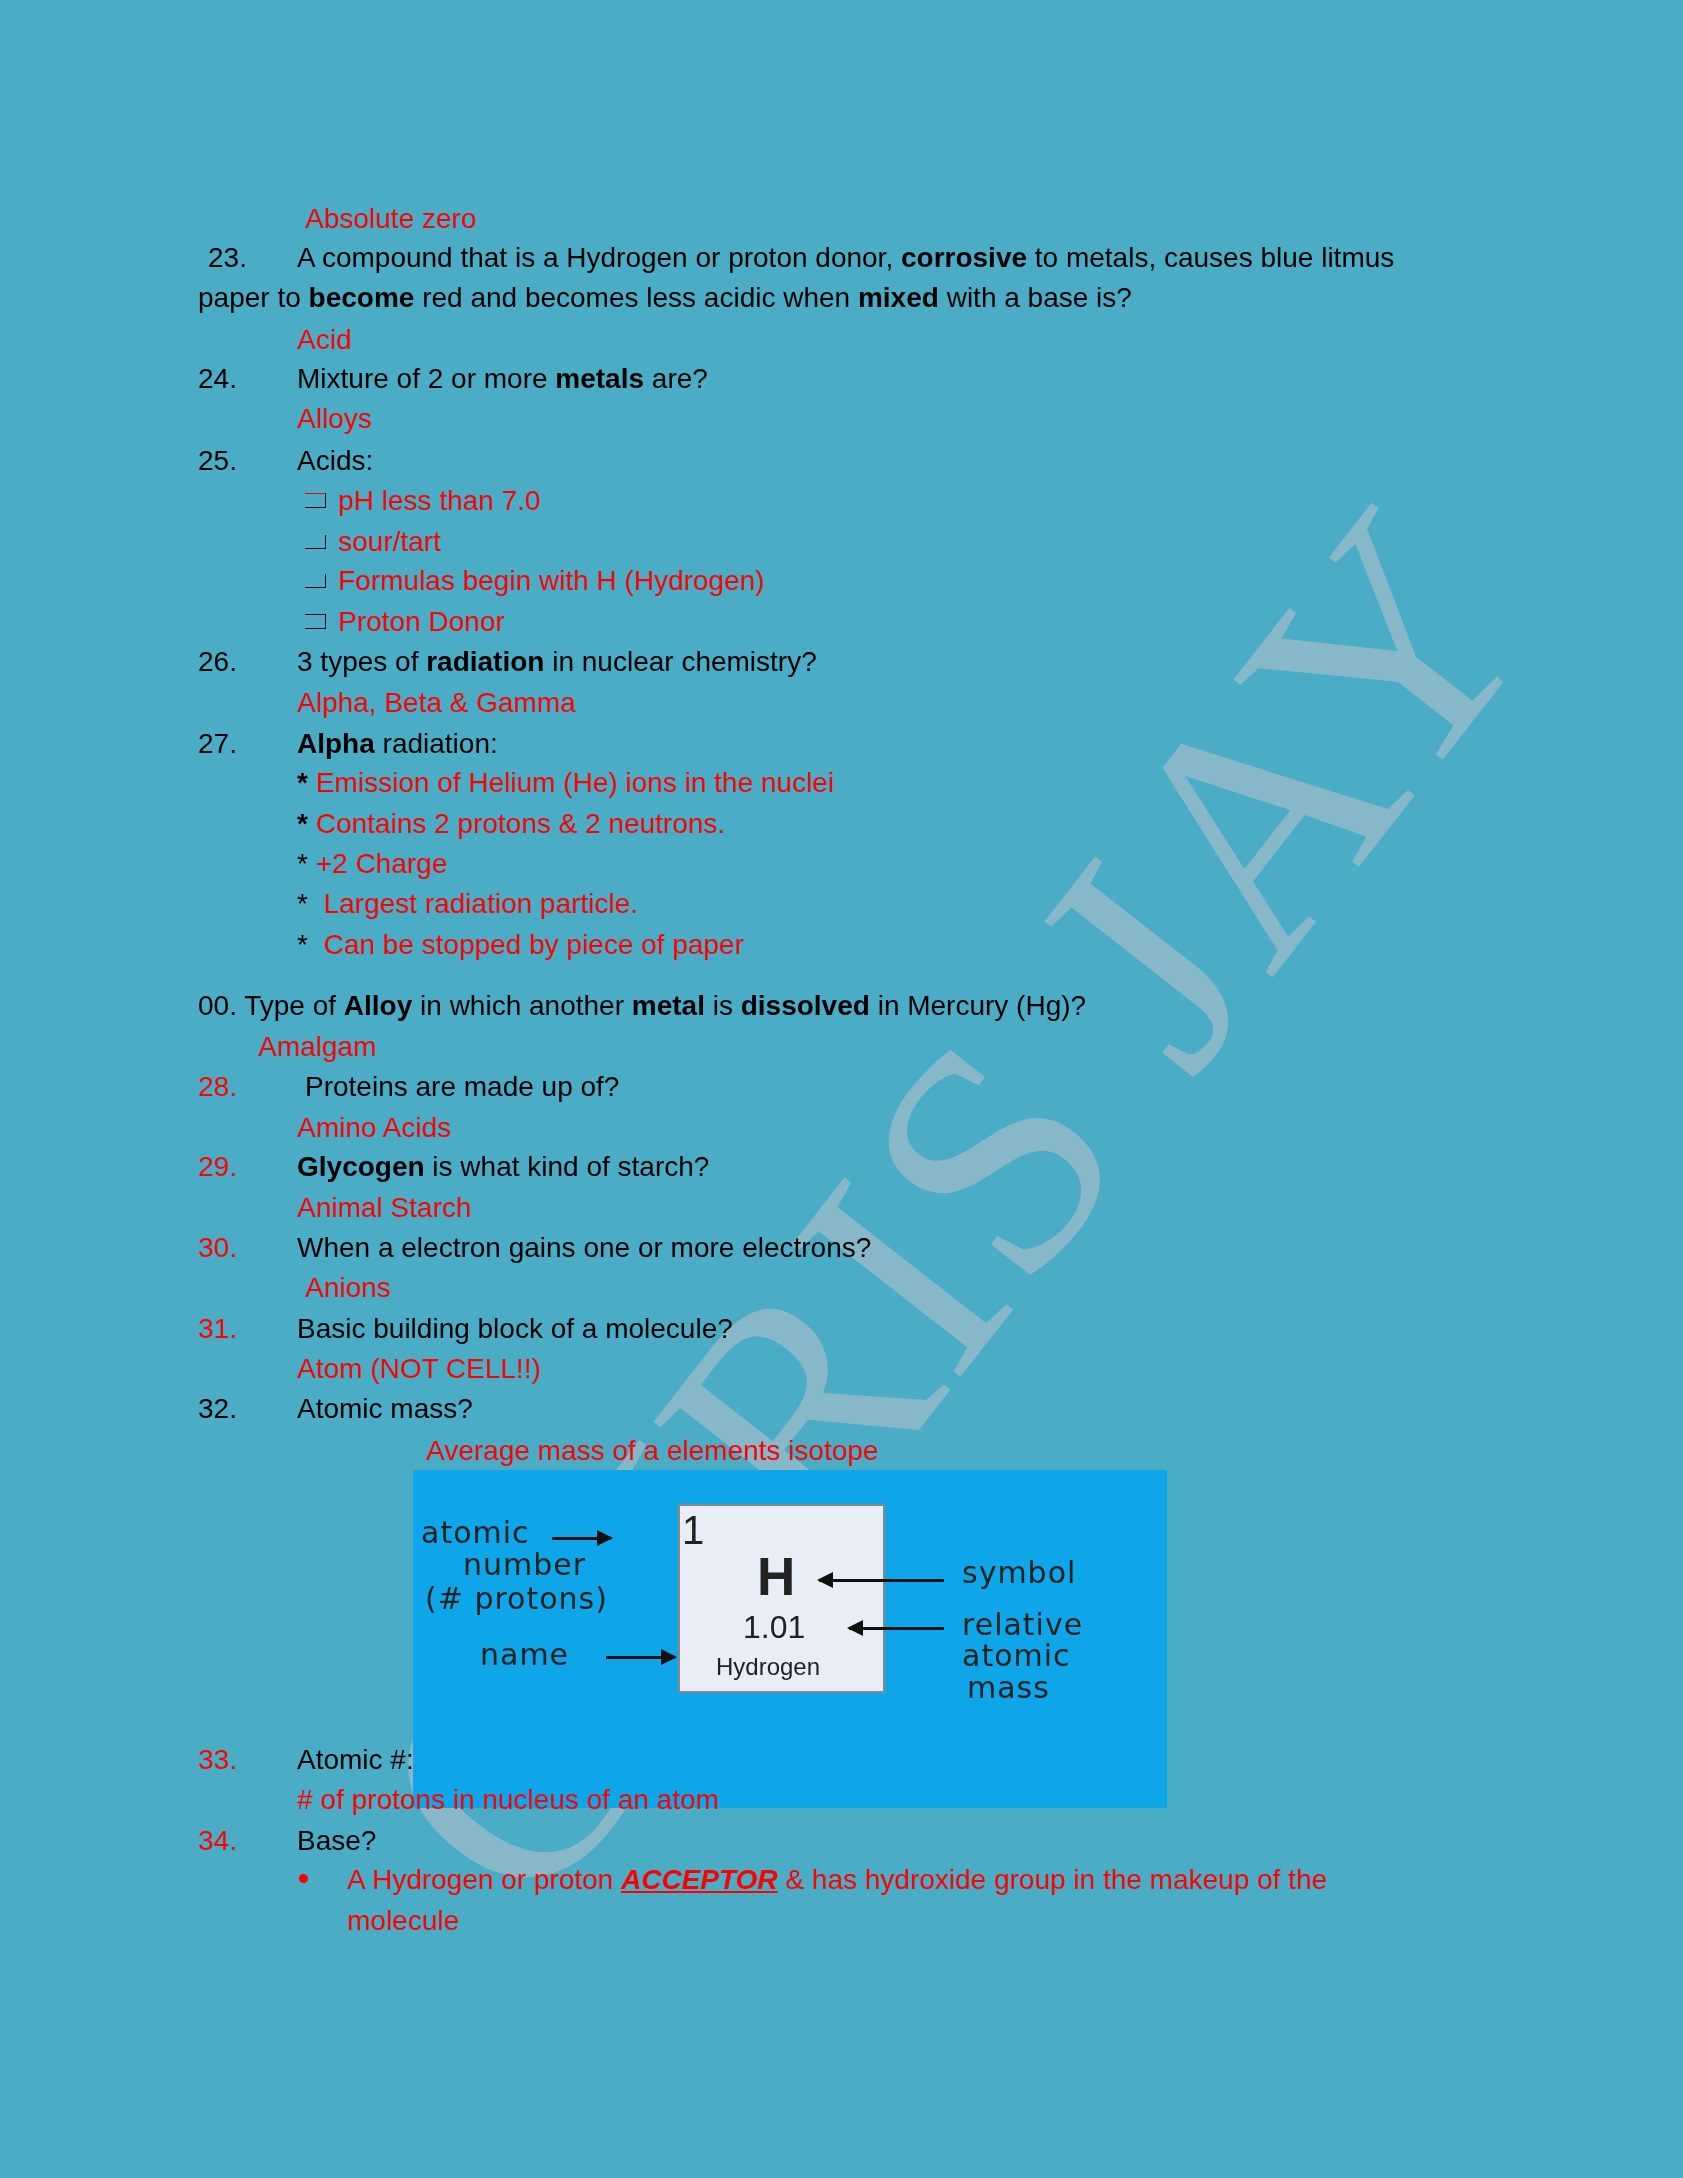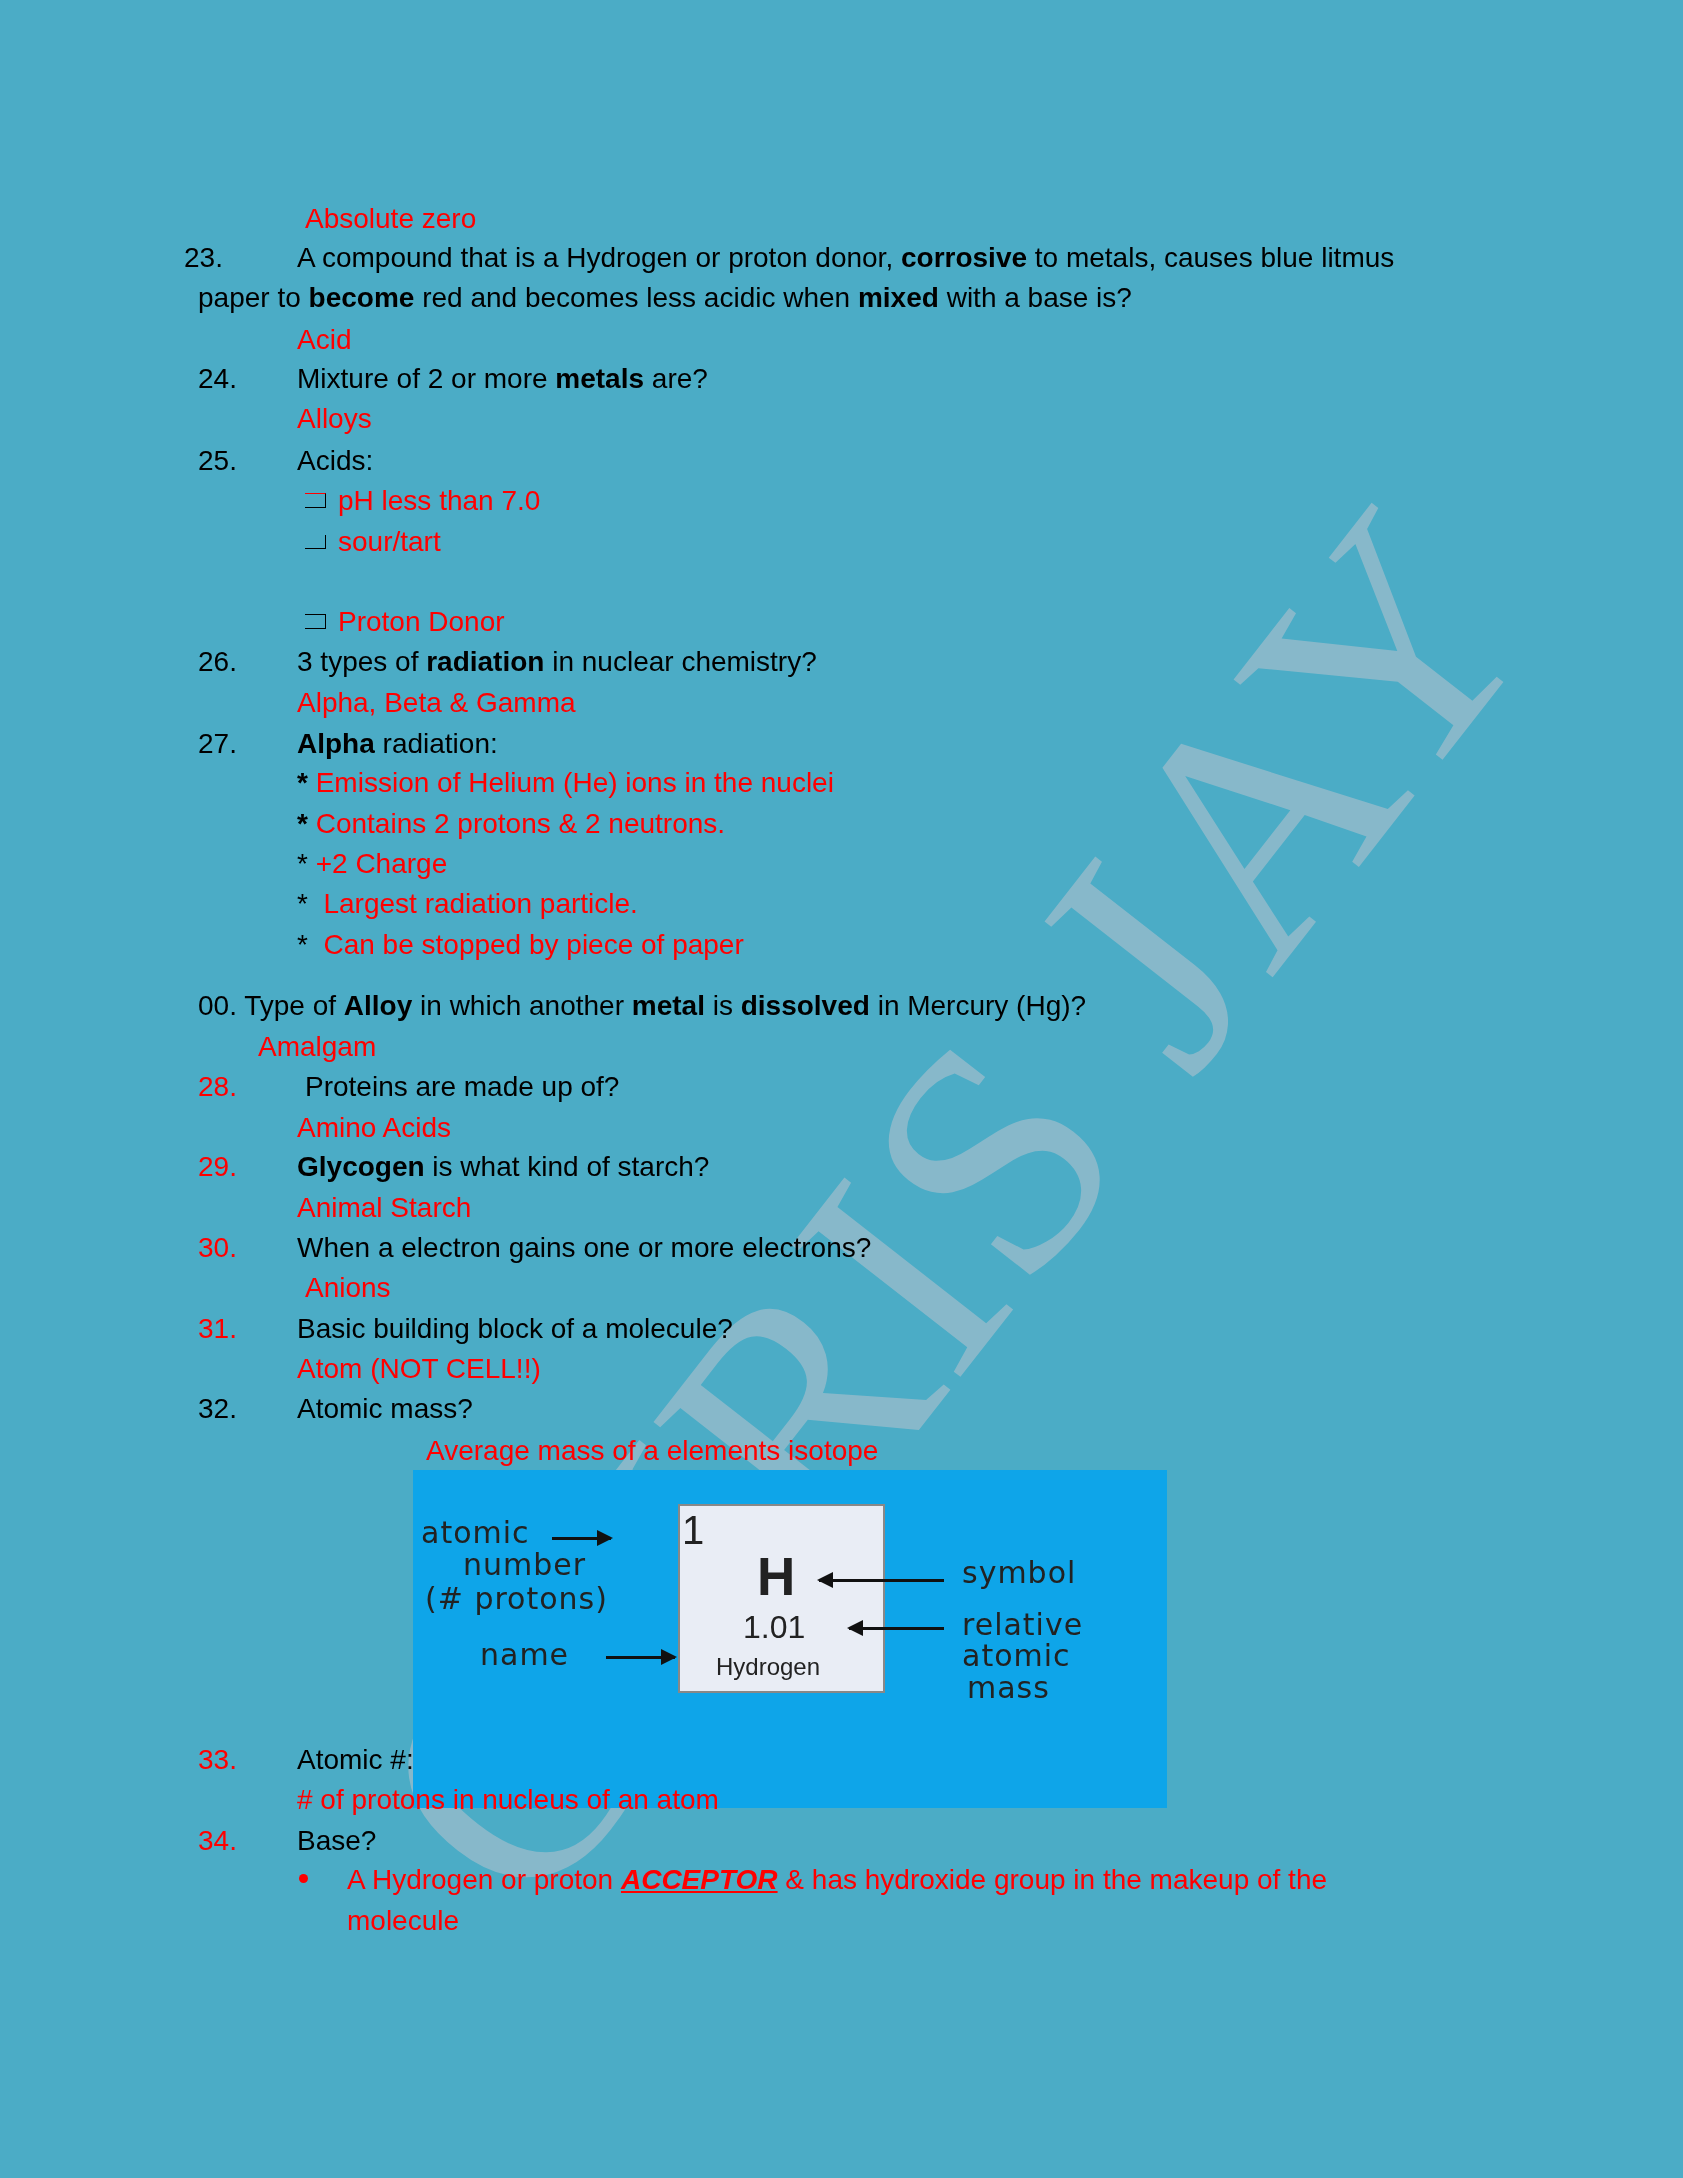--- a/index.html
+++ b/index.html
@@ -62,33 +62,34 @@
 </style>
 </head>
 <body>
 
 <div class="watermark">CHRIS JAY</div>
 
 <div class="page">
 
   <div class="line red" style="left:305px; top:202px;">Absolute zero</div>
 
-  <div class="line" style="left:184px; top:241px;">23.</div>
+  <div class="line" style="left:208px; top:241px;">23.</div>
   <div class="line" style="left:297px; top:241px;"><span>A compound that is a Hydrogen or proton donor, </span><b>corrosive</b><span> to metals, causes blue litmus</span></div>
   <div class="line" style="left:198px; top:281px;"><span>paper to </span><b>become</b><span> red and becomes less acidic when </span><b>mixed</b><span> with a base is?</span></div>
   <div class="line red" style="left:297px; top:323px;">Acid</div>
 
   <div class="line" style="left:198px; top:362px;">24.</div>
   <div class="line" style="left:297px; top:362px;"><span>Mixture of 2 or more </span><b>metals</b><span> are?</span></div>
   <div class="line red" style="left:297px; top:402px;">Alloys</div>
 
   <div class="line" style="left:198px; top:444px;">25.</div>
   <div class="line" style="left:297px; top:444px;">Acids:</div>
   <div class="line red" style="left:305px; top:484px;"><span class="checkbox red-top"></span><span>pH less than 7.0</span></div>
   <div class="line red" style="left:305px; top:525px;"><span class="checkbox"></span><span>sour/tart</span></div>
+  <div class="line red" style="left:305px; top:564px;"><span class="checkbox"></span><span>Formulas begin with H (Hydrogen)</span></div>
   <div class="line red" style="left:305px; top:605px;"><span class="checkbox black-top"></span><span>Proton Donor</span></div>
 
   <div class="line" style="left:198px; top:645px;">26.</div>
   <div class="line" style="left:297px; top:645px;"><span>3 types of </span><b>radiation</b><span> in nuclear chemistry?</span></div>
   <div class="line red" style="left:297px; top:686px;">Alpha, Beta &amp; Gamma</div>
 
   <div class="line" style="left:198px; top:727px;">27.</div>
   <div class="line" style="left:297px; top:727px;"><b>Alpha</b><span> radiation:</span></div>
   <div class="line" style="left:297px; top:766px;"><b>*</b> <span class="red">Emission of Helium (He) ions in the nuclei</span></div>
   <div class="line" style="left:297px; top:807px;"><b>*</b> <span class="red">Contains 2 protons &amp; 2 neutrons.</span></div>

